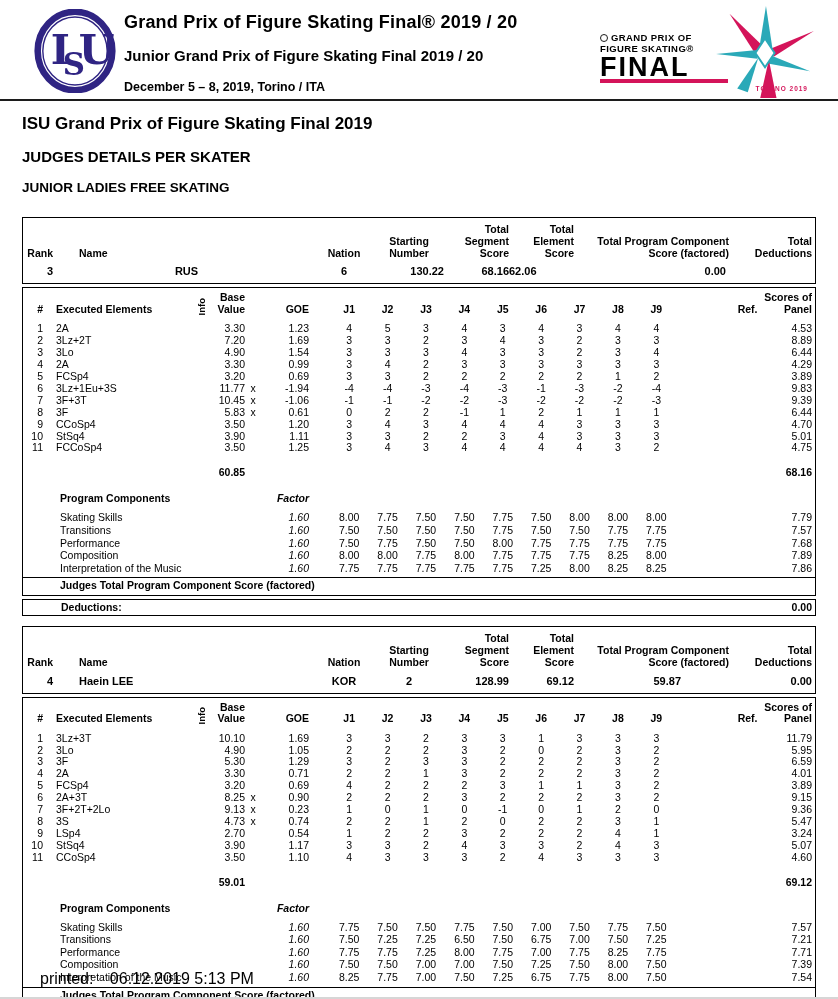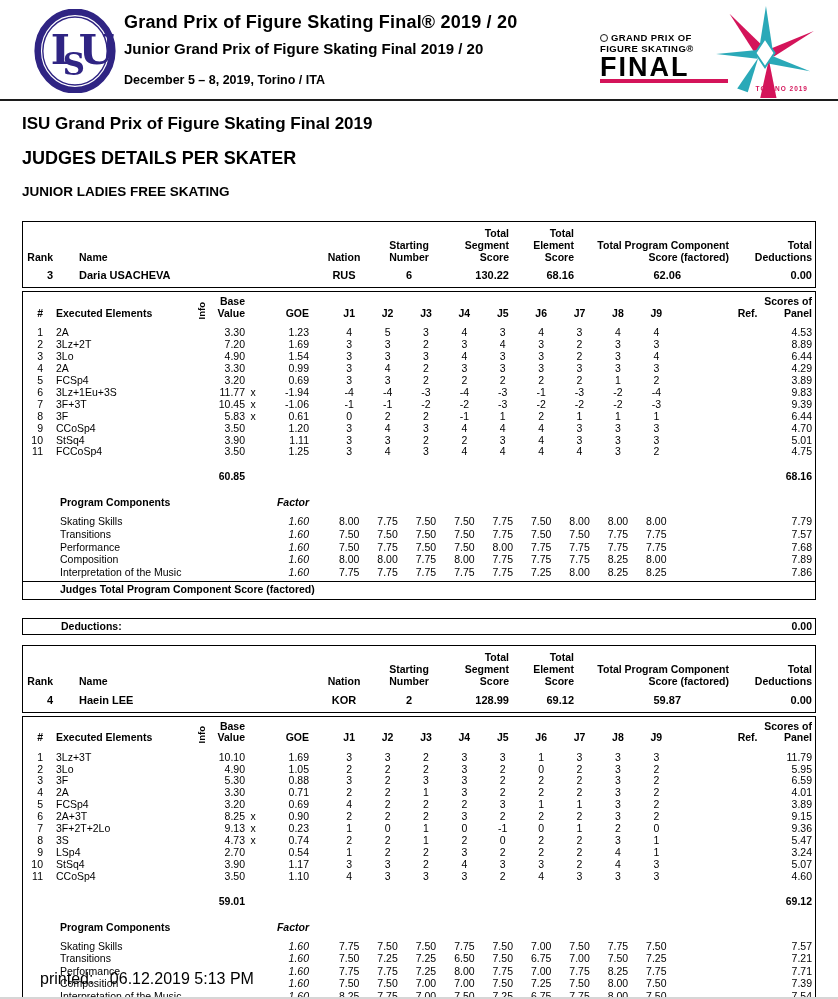--- a/index.html
+++ b/index.html
@@ -9,41 +9,41 @@
     background:#ffffff; color:#000;
     font-family:"Liberation Sans", sans-serif;
     overflow:hidden;
   }
   
   .doc-header { position:relative; height:101px; }
   .header-rule { position:absolute; bottom:0; left:0; width:100%; height:2px; background:#1c1c1c; }
   .isu-logo { position:absolute; left:33px; top:9px; }
   .header-lines { position:absolute; left:124px; top:12px; }
   .hl1 { font-size:18px; font-weight:bold; letter-spacing:.2px; }
-  .hl2 { font-size:15px; font-weight:bold; margin-top:7px; }
+  .hl2 { font-size:15px; font-weight:bold; margin-top:14px; }
   .hl3 { font-size:12.5px; font-weight:bold; margin-top:16px; }
   .gpf { position:absolute; right:18px; top:4px; width:226px; height:94px; }
   .gpf-star { position:absolute; right:4px; top:2px; }
   .gpf-text { position:absolute; left:6px; top:28px; }
   .gpf-l1 { font-size:9.5px; font-weight:bold; letter-spacing:.4px; display:flex; align-items:center; gap:3px; }
   .isu-mini { width:8px; height:8px; border:1.3px solid #1c1c1c; border-radius:50%; display:inline-block; }
   .gpf-l2 { font-size:9.5px; font-weight:bold; letter-spacing:.4px; }
   .gpf-l3 { font-size:27px; font-weight:bold; letter-spacing:2px; line-height:1.02; }
   .gpf-bar { position:absolute; left:6px; bottom:15px; width:128px; height:4px; }
   .gpf-torino { position:absolute; right:12px; bottom:6px; font-size:6.5px; font-weight:bold; letter-spacing:1px; }
   
   .event-title   { margin:13px 0 0 22px; font-size:17px;   font-weight:bold; }
-  .page-title    { margin:14px 0 0 22px; font-size:18px;   font-weight:bold; }
+  .page-title    { margin:14px 0 0 22px; font-size:15px;   font-weight:bold; }
   .segment-title { margin:15px 8px 0 22px; font-size:13.5px; font-weight:bold; }
   
   .cards { margin:22px 22px 0 22px; }
   .card + .card { margin-top:10px; }
   .box { border:1.5px solid #000; background:#fff; }
   .detail-box { margin-top:3px; padding:4px 0 3px 0; }
-  .ded-box { margin-top:18px; }
+  .ded-box { margin-top:3px; }
   .ta-r { text-align:right; } .ta-c { text-align:center; } .ta-l { text-align:left; }
   .pre { white-space:pre-line; }
   
   .ig { display:grid; grid-template-columns:36px 255px 60px 70px 65px 65px 155px 1fr; }
   .ig-hdr { align-items:end; padding:6px 0 3px 0; }
   .ig-hdr .c { font-weight:bold; font-size:10.5px; line-height:1.12; }
   .ig-row .c { font-weight:bold; font-size:11px; padding:3px 0 6px 0; }
   .ig .rank { padding-right:6px; }
   .ig .name { padding-left:20px; }
   .ig .ded  { padding-right:3px; }
@@ -141,21 +141,20 @@
         <div class="c ta-r pre">Total
 Element
 Score</div>
         <div class="c ta-r pre">Total Program Component
 Score (factored)</div>
         <div class="c ded ta-r pre">Total
 Deductions</div>
       </div>
       <div class="ig ig-row">
         <div class="c rank ta-r">3</div>
-        <div class="c name ta-l">Daria USACHEVA</div>
         <div class="c ta-c">RUS</div>
         <div class="c ta-c">6</div>
         <div class="c ta-r">130.22</div>
         <div class="c ta-r">68.16</div>
         <div class="c ta-r tpcs-val">62.06</div>
         <div class="c ded ta-r">0.00</div>
       </div>
     </div>
 
     <div class="box detail-box">
@@ -597,21 +596,21 @@
     <div class="ref"></div>
     <div class="panel">5.95</div>
   </div>
 
   <div class="eg">
     <div class="num">3</div>
     <div class="name">3F</div>
     <div class="ta-c"></div>
     <div class="base">5.30</div>
     <div class="xmark"></div>
-    <div class="goe">0.88</div>
+    <div class="goe">1.29</div>
     <div class="j j1">3</div>
     <div class="j">2</div>
     <div class="j">3</div>
     <div class="j">3</div>
     <div class="j">2</div>
     <div class="j">2</div>
     <div class="j">2</div>
     <div class="j">3</div>
     <div class="j">2</div>
     <div class="ref"></div>

